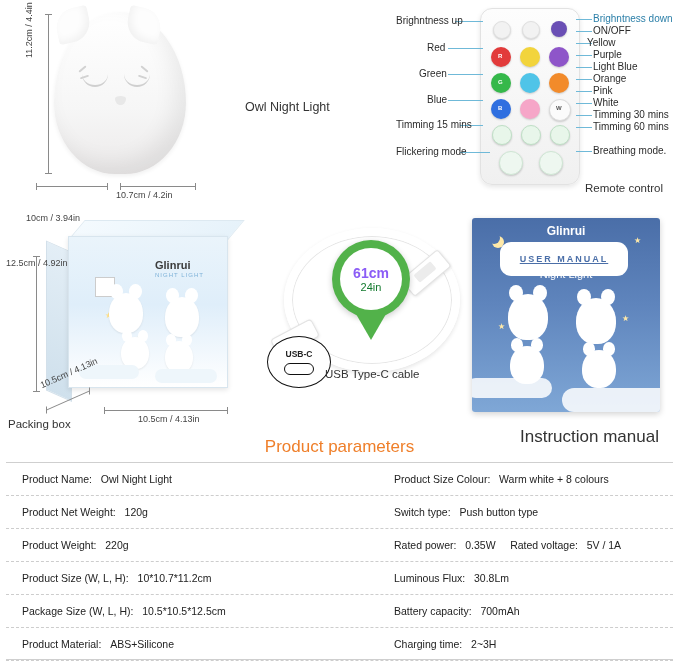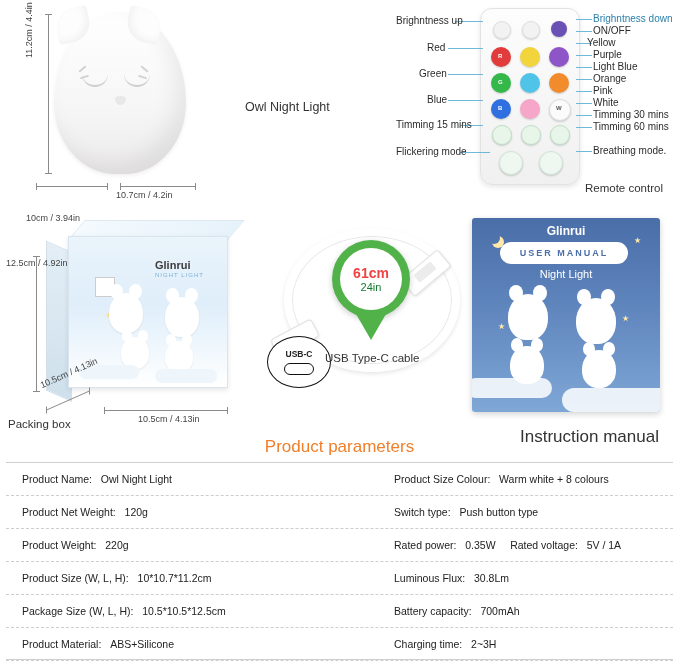--- a/index.html
+++ b/index.html
@@ -112,39 +112,39 @@
     position:absolute;left:70px;top:30px;width:78px;height:78px;border-radius:50% 50% 50% 50%;
     background:#52b24a;display:flex;align-items:center;justify-content:center;flex-direction:column;
     color:#fff;box-shadow:0 2px 6px rgba(0,0,0,.2);
   }
   .pin-badge:after{
     content:"";position:absolute;bottom:-22px;left:50%;margin-left:-15px;
     border-left:15px solid transparent;border-right:15px solid transparent;border-top:26px solid #52b24a;
   }
   .pin-inner{width:62px;height:62px;border-radius:50%;background:#fff;color:#1f7f3a;
     display:flex;align-items:center;justify-content:center;flex-direction:column;z-index:2;}
-  .pin-inner b{font-size:14px;line-height:15px;color:#ef4444;}
+  .pin-inner b{font-size:14px;line-height:15px;color:#8b5cf6;}
   .pin-inner span{font-size:11px;color:#137a2e;}
   .usbc-badge{
     position:absolute;left:5px;top:126px;width:62px;height:50px;border:1px solid #111;border-radius:50%;
     display:flex;flex-direction:column;align-items:center;justify-content:center;background:#fff;
   }
   .usbc-badge .t{font-size:8.5px;font-weight:bold;}
   .usbc-badge .c{width:28px;height:10px;border:1.5px solid #111;border-radius:6px;margin-top:4px;}
-  .cable-caption{left:325px;top:352px;font-size:11.5px;color:#333;}
+  .cable-caption{left:325px;top:368px;font-size:11.5px;color:#333;}
 
   
   .manual{
     left:472px;top:218px;width:188px;height:194px;
     background:linear-gradient(180deg,#4a6ea8 0%,#5f85bd 45%,#7fa7d6 100%);
     border-radius:3px;box-shadow:0 2px 6px rgba(0,0,0,.18);overflow:hidden;
   }
   .manual-band{
-    position:absolute;left:28px;top:24px;width:128px;height:22px;background:#fff;border-radius:11px;
-    display:flex;align-items:center;justify-content:center;font-size:9px;letter-spacing:2px;color:#4b6fa8;font-weight:bold;
+    position:absolute;left:28px;top:24px;width:128px;height:34px;background:#fff;border-radius:11px;
+    display:flex;align-items:center;justify-content:center;font-size:9px;letter-spacing:2px;color:#4b6fa8;font-weight:bold;text-decoration:underline;
   }
   .manual-sub{position:absolute;left:0;top:50px;width:100%;text-align:center;color:#fff;font-size:11px;}
   .manual-caption{left:520px;top:427px;font-size:17px;color:#333;}
   .mbear{position:absolute;background:#fff;border-radius:50% 50% 45% 45%;}
   .mbear:before,.mbear:after{content:"";position:absolute;top:-20%;width:36%;height:36%;background:#fff;border-radius:50%;}
   .mbear:before{left:2%;}
   .mbear:after{right:2%;}
   .mcloud{position:absolute;background:#ffffff;opacity:.85;border-radius:14px;}
 
   

